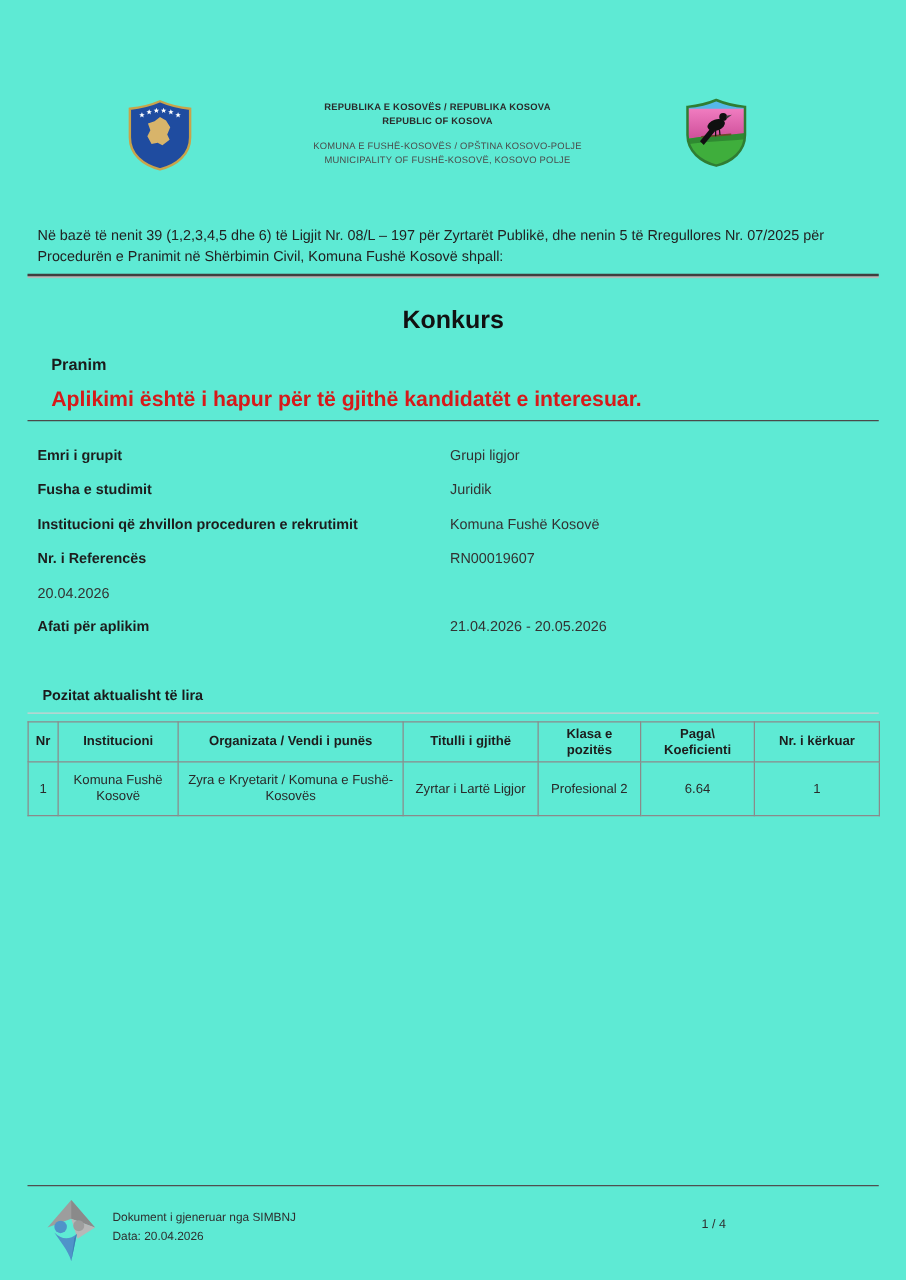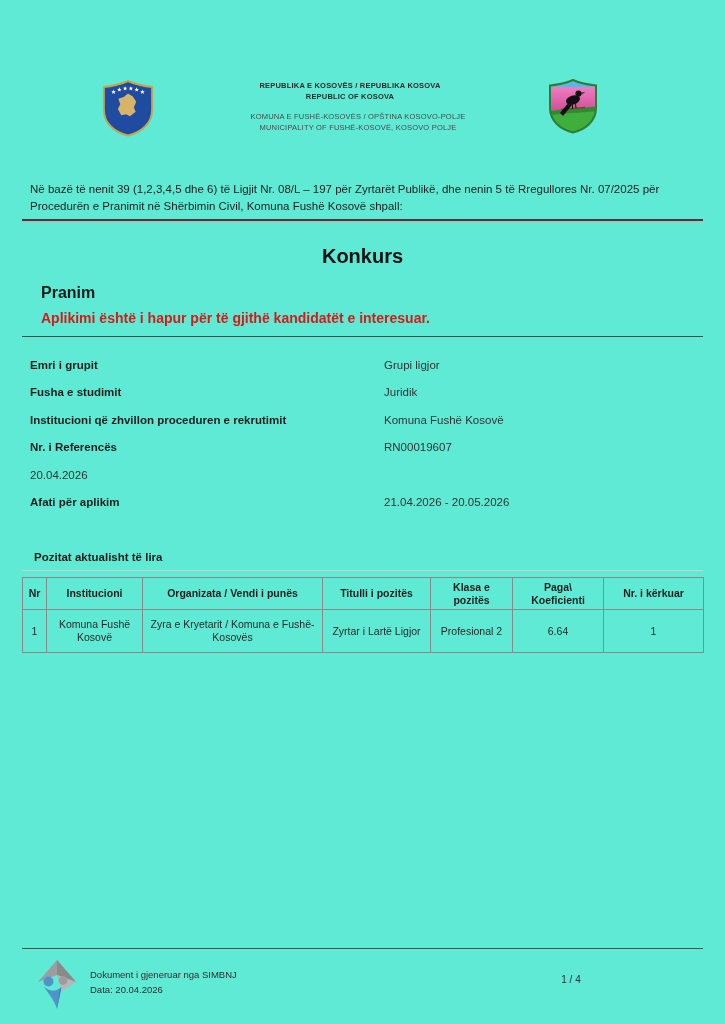--- a/index.html
+++ b/index.html
@@ -18,25 +18,25 @@
   .rule{position:absolute;left:22px;width:681px;height:0;}
   .rule-thick{top:219px;border-top:2.5px solid #3f3f3f;box-shadow:0 1.5px 0 #b9b9b9;}
   .rule-dark{top:336px;border-top:1.5px solid #4a4a4a;}
   .rule-light{top:570px;border-top:1px solid #cfcfcf;}
   .rule-footer{top:948px;border-top:1.5px solid #4f4f4f;}
   
   .intro{position:absolute;left:30px;top:181px;width:640px;margin:0;
          font-size:11.5px;line-height:16.5px;color:#222;}
   .title{position:absolute;left:22px;top:245px;width:681px;text-align:center;
          font-size:20px;font-weight:bold;color:#111;}
-  .subtitle{position:absolute;left:41px;top:284px;font-size:16px;font-weight:bold;}
-  .notice{position:absolute;left:41px;top:310px;font-size:14px;font-weight:bold;}
+  .subtitle{position:absolute;left:41px;top:284px;font-size:13px;font-weight:bold;}
+  .notice{position:absolute;left:41px;top:310px;font-size:17px;font-weight:bold;}
   
   .details{position:absolute;left:30px;top:358px;width:655px;}
-  .detail-row{display:flex;height:27.4px;align-items:flex-start;gap:24px;}
+  .detail-row{display:flex;height:27.4px;align-items:flex-start;}
   .detail-label{width:330px;font-size:11.5px;line-height:14px;font-weight:bold;color:#1d1d1d;}
   .detail-value{font-size:11.5px;line-height:14px;color:#333;}
   .positions-heading{position:absolute;left:34px;top:551px;font-size:11.5px;font-weight:bold;}
   
   .positions-table{position:absolute;left:22px;top:577px;width:681px;
                    border-collapse:collapse;table-layout:fixed;}
   .positions-table th,.positions-table td{
     border:1px solid #8a8a8a;text-align:center;vertical-align:middle;
     padding:2px 3px;overflow:hidden;}
   .positions-table th{font-size:10.5px;line-height:13px;font-weight:bold;height:27px;
@@ -154,21 +154,21 @@
       <col style="width:108px">
         <col style="width:82px">
         <col style="width:91px">
         <col style="width:100px">
     </colgroup>
     <thead>
       <tr>
         <th>Nr</th>
         <th>Institucioni</th>
         <th>Organizata / Vendi i punës</th>
-        <th>Titulli i pozitës</th>
+        <th>Titulli i gjithë</th>
         <th>Klasa e pozitës</th>
         <th>Paga\
 Koeficienti</th>
         <th>Nr. i kërkuar</th>
       </tr>
     </thead>
     <tbody>
       <tr>
         <td>1</td>
         <td>Komuna Fushë Kosovë</td>

